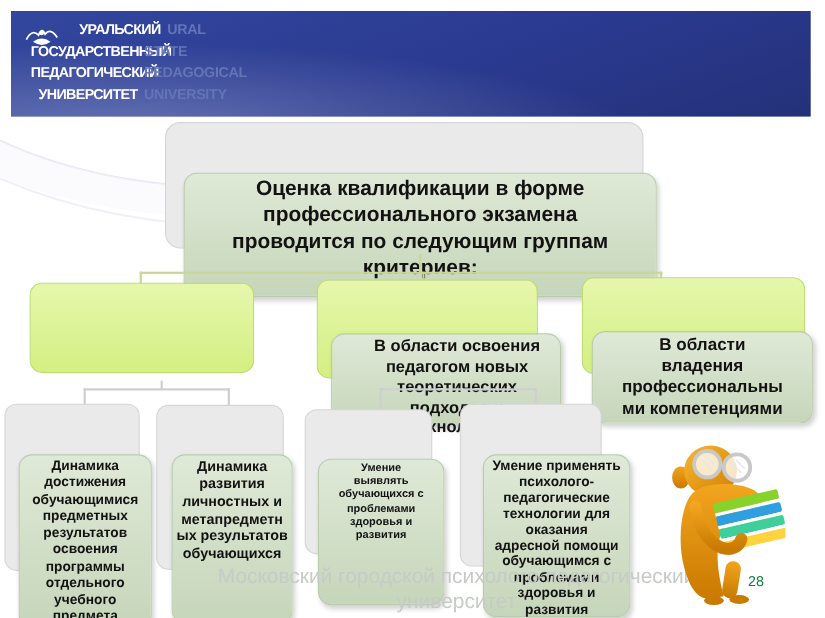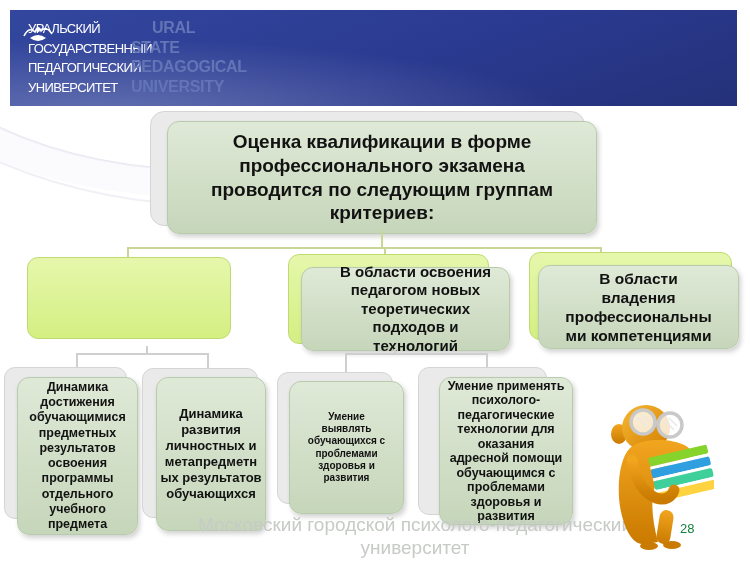--- a/index.html
+++ b/index.html
@@ -7,36 +7,36 @@
   .slide{position:relative;width:750px;height:562px;background:#ffffff;overflow:hidden;}
 
   
   .banner{position:absolute;left:10px;top:10px;width:727px;height:96px;
     background:linear-gradient(160deg,#33479e 0%,#2a3a90 55%,#243179 100%);}
   .banner .shine{position:absolute;inset:0;
     background:radial-gradient(ellipse at 14% 115%,rgba(255,255,255,0.28),rgba(255,255,255,0) 52%);}
   .banner-logo{position:absolute;left:12px;top:12px;}
   .banner-rows{position:absolute;left:18px;top:9px;}
   .banner-row{display:flex;align-items:baseline;height:19.5px;}
-  .banner-ru{display:inline-block;width:97px;text-align:left;color:#ffffff;font-weight:normal;
+  .banner-ru{display:inline-block;width:97px;text-align:right;color:#ffffff;font-weight:bold;
     font-size:13px;letter-spacing:-0.6px;}
   .banner-en{display:inline-block;margin-left:6px;color:#6375b7;font-weight:bold;
-    font-size:16px;letter-spacing:-0.3px;}
+    font-size:13px;letter-spacing:-0.3px;}
   .banner-row:first-child .banner-ru{width:118px;}
 
   
   .swoosh{position:absolute;left:0;top:98px;pointer-events:none;}
 
   
   .back-gray{position:absolute;background:#eaeaea;border:1px solid #d5d5d5;border-radius:14px;}
   .back-lime{position:absolute;background:linear-gradient(#e6f7ac,#d4ef82);border:1px solid #bfdb70;border-radius:11px;}
   .front-sage{position:absolute;background:linear-gradient(#dfe9d7,#c6d6ba);
     border:1px solid #b9cbad;border-radius:12px;box-shadow:2px 3px 5px rgba(0,0,0,0.18);
-    display:flex;align-items:center;justify-content:center;text-align:center;
-    color:#121212;font-weight:bold;white-space:pre-line;}
+    display:flex;justify-content:center;text-align:center;
+    color:#121212;font-weight:bold;white-space:pre-line;margin-top:36px;}
   .title-text{font-size:19px;line-height:1.26;padding:2px 6px;}
   .group-text{font-size:15px;line-height:1.24;padding:2px 2px;}
   .crit-text{font-size:12.5px;line-height:1.22;padding:2px 3px;}
 
   
   .conn-green{position:absolute;background:#c9d795;}
   .conn-gray{position:absolute;background:#cfcfcf;}
 
   
   .footer{position:absolute;left:100px;top:513px;width:630px;text-align:center;

